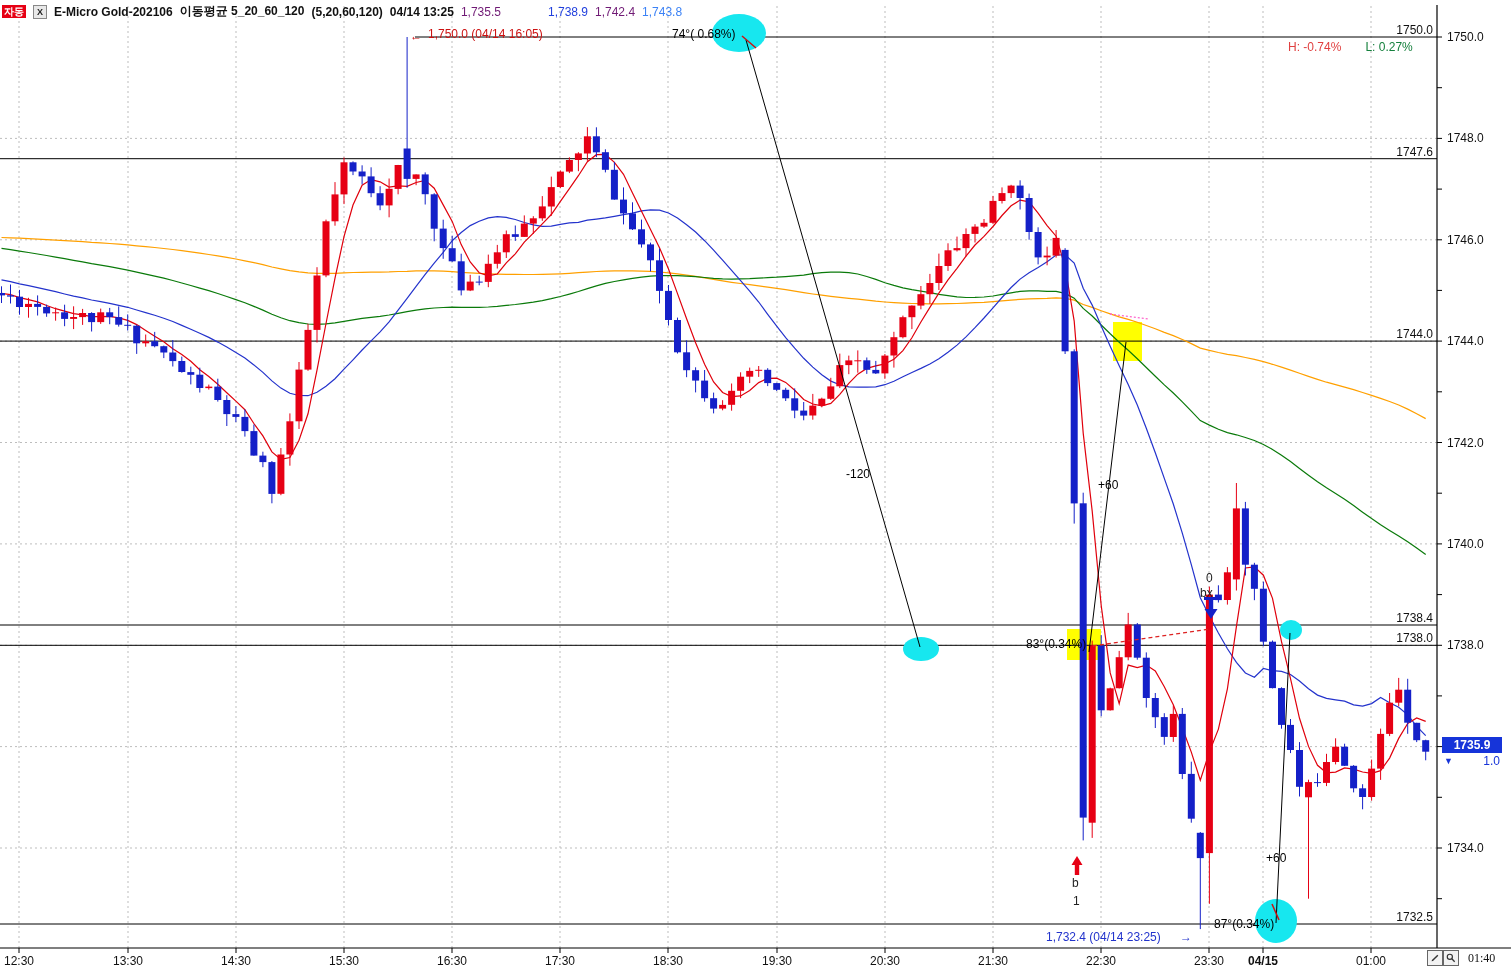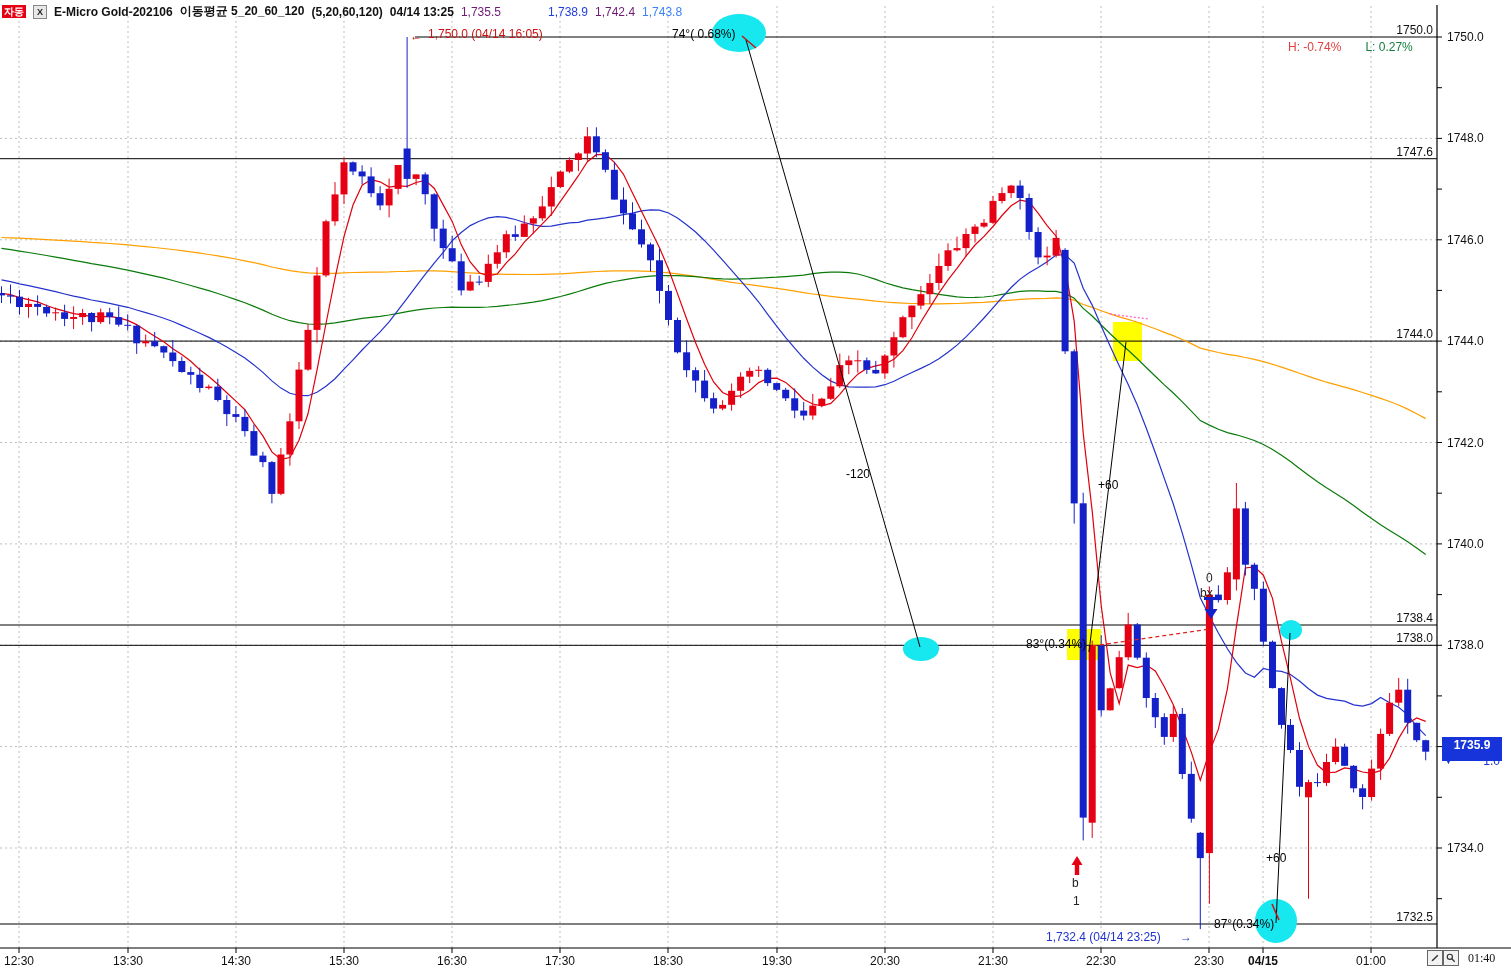--- a/index.html
+++ b/index.html
@@ -9,21 +9,21 @@
   .chrome{position:absolute;white-space:nowrap;font-size:12px;color:#111;}
   .titlebar{left:2px;top:3px;display:flex;align-items:center;gap:7px;}
   .autobadge{background:#e60014;color:#fff;font-size:10px;font-weight:bold;
              padding:1px 2px;line-height:11px;}
   .closebox{width:12px;height:12px;border:1px solid #888;background:#e8e8e8;
             font-size:9px;line-height:12px;text-align:center;color:#222;font-weight:bold;}
   .tseg{color:#111;font-weight:bold;}
   .v-red{color:#701a75;} .v-blue{color:#2140dd;margin-left:40px;} .v-green{color:#701a75;} .v-orange{color:#3b82f6;}
   .hlrow{top:6px;display:flex;gap:24px;margin-top:34px;}
   .h-red{color:#e04040;} .l-blue{color:#15803d;}
-  .pricebadge{left:1442px;top:737px;width:60px;height:24px;background:#1634d9;color:#fff;
+  .pricebadge{left:1442px;top:737px;width:60px;height:16px;background:#1634d9;color:#fff;
               font-weight:bold;text-align:center;line-height:16px;font-size:12px;}
   .pricechange{left:1444px;top:754px;width:56px;display:flex;justify-content:space-between;
                color:#1634d9;font-size:12px;}
   .pricechange .arr{font-size:9px;line-height:15px;}
   .cornertime{left:1468px;top:951px;color:#111;font-family:Liberation Serif, serif;}
   .iconbox{position:absolute;width:14px;height:14px;border:1px solid #666;background:#f2f2f2;
            display:flex;align-items:center;justify-content:center;}
 </style>
 </head>
 <body>

